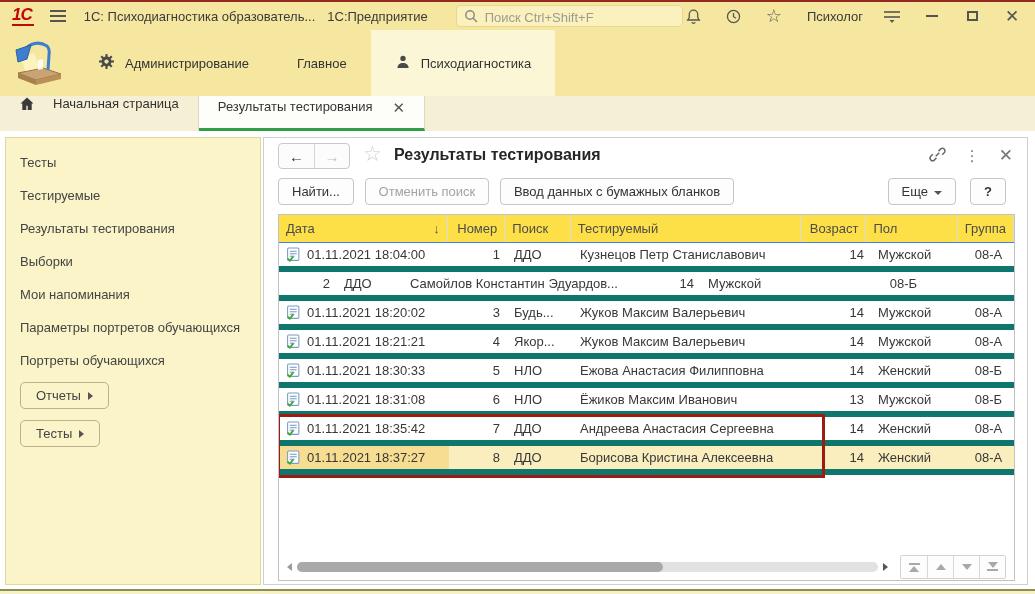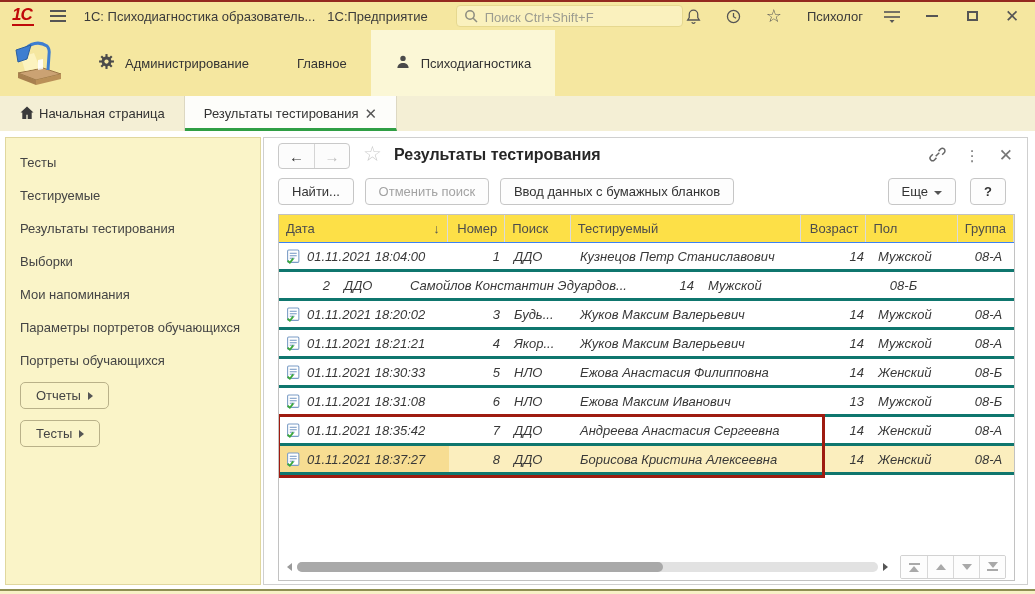--- a/index.html
+++ b/index.html
@@ -29,21 +29,21 @@
 
   
   .ribbon { position:absolute; top:30px; left:0; right:0; height:66px; }
   .lamp-wrap { position:absolute; left:12px; top:7px; }
   .sections { position:absolute; left:74px; top:0; height:66px; display:flex; }
   .section { display:flex; align-items:center; gap:10px; padding:0 24px; color:#333; cursor:pointer; white-space:nowrap; }
   .section.active { background:#FBF7D6; }
 
   
   .tabbar { position:absolute; top:96px; left:0; right:0; height:35px; background:#F4EFD5; display:flex; }
-  .tab { display:flex; align-items:center; gap:4px; padding:0 19px; color:#333; cursor:pointer; border-right:1px solid #DDD8C2; white-space:nowrap; }
+  .tab { display:flex; align-items:flex-start; gap:18px; padding:0 19px; color:#333; cursor:pointer; border-right:1px solid #DDD8C2; white-space:nowrap; }
   .tab.active { background:#FDFDFA; border-bottom:3px solid #2F9E44; padding-top:3px; }
   .tab .closex { color:#555; font-size:15px; margin-left:2px; }
 
   
   .content { position:absolute; top:131px; left:0; right:0; bottom:5px; background:#FFFFFF; }
 
   .sidebar { position:absolute; left:5px; top:6px; width:256px; height:448px; background:#FAF4C8; border:1px solid #E0D79E; padding-top:8px; }
   .sidebar-item { padding:9px 14px; color:#444; cursor:pointer; line-height:15px; }
   .side-btn { display:inline-flex; align-items:center; gap:7px; margin:5px 0 6px 14px; padding:5px 15px; border:1px solid #B9B189; border-radius:5px; color:#444; cursor:pointer; background:transparent; }
   .side-btn-row { display:block; }
@@ -67,21 +67,21 @@
   .btn.disabled { color:#A3A3A3; cursor:default; }
   .tb-right-btns { position:absolute; right:0; top:0; display:flex; gap:7px; }
   .btn .caret-d { display:inline-block; width:0; height:0; border-top:4px solid #555; border-left:4px solid transparent; border-right:4px solid transparent; margin-left:6px; vertical-align:middle; }
   .btn-help { padding:5px 13px; font-weight:bold; }
 
   
   .grid { position:absolute; left:14px; top:76px; width:737px; height:367px; border:1px solid #C2C2C2; background:#FFF; overflow:hidden; }
   .grid-header { display:flex; height:28px; background:#fde047; border-bottom:1px solid #3b82f6; color:#4c4c4c; }
   .gh-cell { display:flex; align-items:center; padding:0 7px; border-right:1px solid #DBDBDB; cursor:pointer; }
   .gh-sort { margin-left:auto; color:#555; }
-  .grid-row { display:flex; height:29px; border-bottom:3px solid #0f766e; align-items:stretch; cursor:pointer;font-style:italic; }
+  .grid-row { display:flex; height:29px; border-bottom:6px solid #0f766e; align-items:stretch; cursor:pointer; }
   .g-cell { display:flex; align-items:center; padding:0 7px; overflow:hidden; white-space:nowrap; color:#383838; }
   .c0 { width:170px; gap:6px; }
   .c1 { width:58px;  justify-content:flex-end; }
   .c2 { width:66px; }
   .c3 { width:232px; }
   .c4 { width:66px;  justify-content:flex-end; }
   .c5 { width:92px; }
   .c6 { flex:1; justify-content:center; }
   .grid-row.selected .g-cell { background:#FBEEBE; }
   .grid-row.selected .c0 { background:#F7DD92; }
@@ -385,21 +385,21 @@
                     <line x1="3.5" y1="4" x2="10" y2="4" stroke="#7A9CC6" stroke-width="1"></line>
                     <line x1="3.5" y1="6.3" x2="10" y2="6.3" stroke="#7A9CC6" stroke-width="1"></line>
                     <line x1="3.5" y1="8.6" x2="8" y2="8.6" stroke="#7A9CC6" stroke-width="1"></line>
                     <path d="M1.5 10.8 3.6 12.8 6.8 8.8" stroke="#3BA83B" stroke-width="1.7" fill="none"></path>
                   </svg>
                 </span>
                 <span>01.11.2021 18:31:08</span>
               </div>
               <div class="g-cell c1">6</div>
               <div class="g-cell c2">НЛО</div>
-              <div class="g-cell c3">Ежова Максим Иванович</div>
+              <div class="g-cell c3">Ёжиков Максим Иванович</div>
               <div class="g-cell c4">13</div>
               <div class="g-cell c5">Мужской</div>
               <div class="g-cell c6">08-Б</div>
             </div>
             <div class="grid-row">
               <div class="g-cell c0">
                 <span class="doc-ic">
                   <svg width="15" height="15" viewBox="0 0 14 14">
                     <rect x="1.5" y="1" width="10.5" height="11.5" rx="1" fill="#FFFFFF" stroke="#7A9CC6" stroke-width="1"></rect>
                     <line x1="3.5" y1="4" x2="10" y2="4" stroke="#7A9CC6" stroke-width="1"></line>

